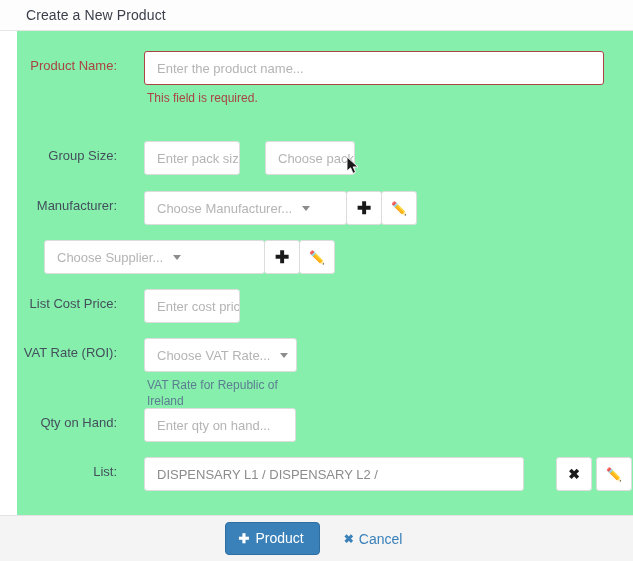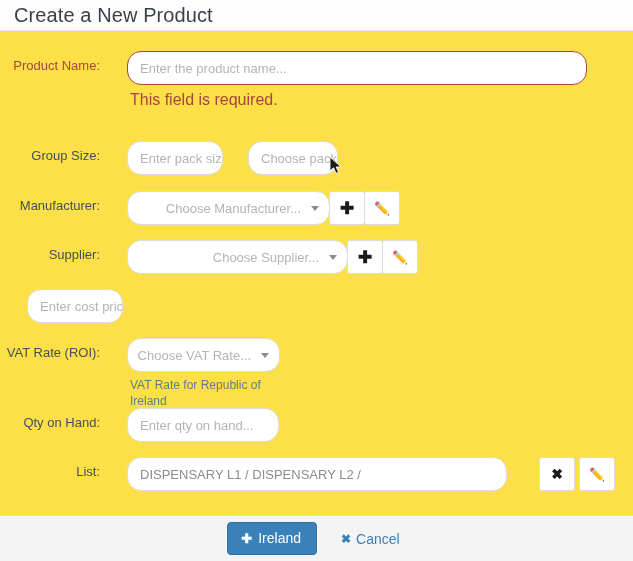--- a/index.html
+++ b/index.html
@@ -21,32 +21,34 @@
   .modal-header {
     height: 31px;
     box-sizing: border-box;
     border-bottom: 1px solid #e5e5e5;
     background: #fdfdfd;
     padding: 0 14px;
     display: flex;
     align-items: center;
   }
   .modal-title {
-    font-size: 20px;
+    font-size: 14px;
     color: #3a3f4a;
     letter-spacing: 0.1px;
+    margin-left: 12px;
   }
 
   
   .modal-body {
     position: relative;
     height: 484px;
     box-sizing: border-box;
     padding-top: 15px;
-    background: #fde047;
+    background: #86efac;
+    margin-left: 17px;
   }
 
   .form-row {
     display: flex;
     align-items: flex-start;
     position: absolute;
     left: 0;
     width: 633px;
   }
 
@@ -65,40 +67,40 @@
     margin-left: 27px;
     display: flex;
     flex-direction: column;
   }
   .field-line { display: flex; align-items: flex-start; }
 
   .ctl {
     box-sizing: border-box;
     height: 34px;
     border: 1px solid #dcdcdc;
-    border-radius: 14px;
+    border-radius: 3px;
     background: #ffffff;
     font-size: 13px;
     color: #aaaaaa;
     padding: 0 12px;
     display: flex;
     align-items: center;
     overflow: hidden;
     white-space: nowrap;
     font-family: "Liberation Sans", sans-serif;
   }
   .ctl .ph { color: #b4b4b4; }
 
   .ctl.error {
     border: 1px solid #a94442;
   }
 
   
   .ctl.select {
-    justify-content: flex-end;
+    justify-content: flex-start;
     padding-right: 10px;
   }
   .caret {
     width: 0; height: 0;
     border-left: 4px solid transparent;
     border-right: 4px solid transparent;
     border-top: 5px solid #8c8c8c;
     margin-left: 10px;
     flex: 0 0 auto;
   }
@@ -130,21 +132,21 @@
   }
   .glyph-x {
     font-size: 14px;
     font-weight: bold;
     color: #1a1a1a;
     line-height: 1;
   }
 
   .help-error {
     color: #a94442;
-    font-size: 16px;
+    font-size: 12px;
     margin-top: 6px;
     margin-left: 3px;
   }
   .help-block {
     color: #5c7d91;
     font-size: 12px;
     margin-top: 5px;
     margin-left: 3px;
     max-width: 148px;
     line-height: 1.35;
@@ -250,38 +252,38 @@
           <span class="glyph-plus">✚</span>
         </div>
         <div class="addon-btn">
           <span class="glyph-pencil">✏️</span>
         </div>
       </div>
     </div>
   </div>
 
   <div class="form-row" style="top:209px;">
-    <div class="col-label">Supplier:</div>
     <div class="col-field">
       <div class="field-line">
         <div class="ctl select" style="width:221px;">
           <span class="ph">Choose Supplier...</span>
           <span class="caret"></span>
         </div>
         <div class="addon-btn">
           <span class="glyph-plus">✚</span>
         </div>
         <div class="addon-btn">
           <span class="glyph-pencil">✏️</span>
         </div>
       </div>
     </div>
   </div>
 
   <div class="form-row" style="top:258px;">
+    <div class="col-label">List Cost Price:</div>
     <div class="col-field">
       <div class="field-line">
         <div class="ctl" style="width:96px;">
           <span class="ph">Enter cost price...</span>
         </div>
       </div>
     </div>
   </div>
 
   <div class="form-row" style="top:307px;">
@@ -328,19 +330,19 @@
   </div>
 
   <svg class="cursor-arrow" viewBox="0 0 14 18">
     <polygon points="0,0 0,14 3.6,10.8 6,16.4 8.6,15.2 6.2,9.9 11,9.9" fill="#1a1a1a" stroke="#ffffff" stroke-width="0.9"></polygon>
   </svg>
 </div>
 
 <div class="modal-footer">
   <button class="btn-primary">
     <span class="ic">✚</span>
-    <span>Ireland</span>
+    <span>Product</span>
   </button>
   <button class="btn-link">
     <span class="ic">✖</span>
     <span>Cancel</span>
   </button>
 </div>
 
 </body></html>

